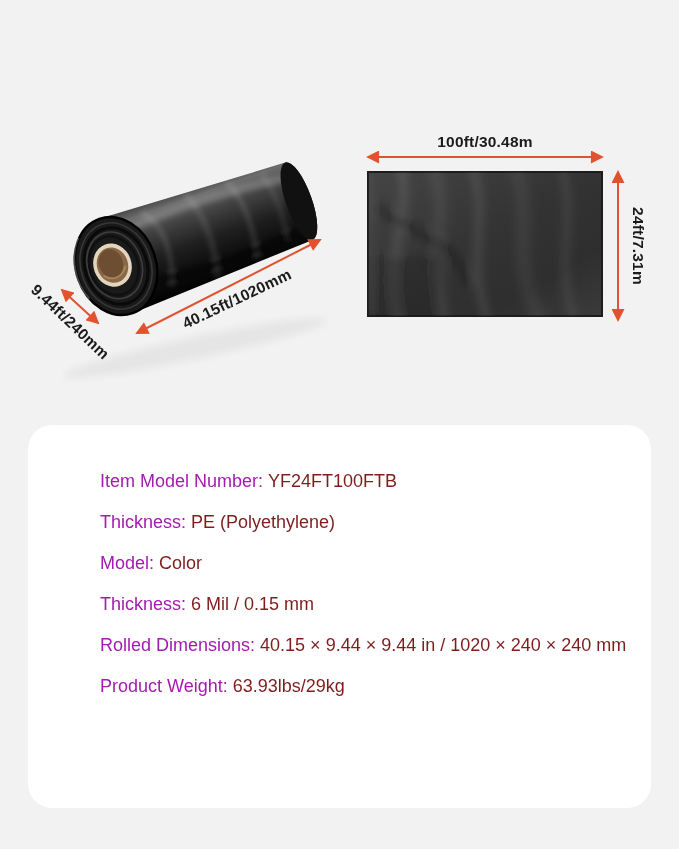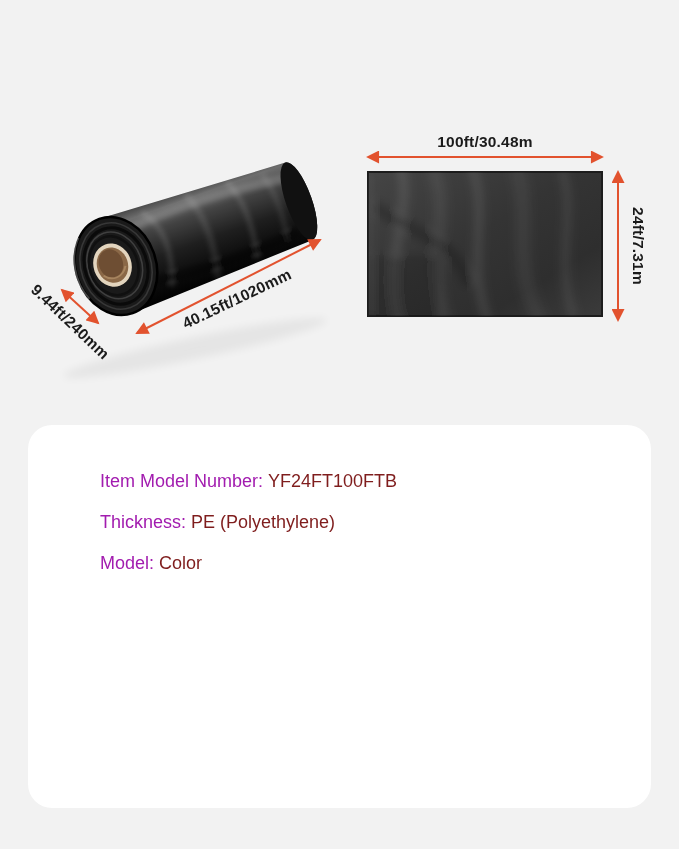--- a/index.html
+++ b/index.html
@@ -138,13 +138,22 @@
 <div class="specs-card">
   <div class="spec-row">
     <span class="spec-label">Item Model Number:</span><span class="spec-value">YF24FT100FTB</span>
   </div>
   <div class="spec-row">
     <span class="spec-label">Thickness:</span><span class="spec-value">PE (Polyethylene)</span>
   </div>
   <div class="spec-row">
     <span class="spec-label">Model:</span><span class="spec-value">Color</span>
   </div>
+  <div class="spec-row">
+    <span class="spec-label">Thickness:</span><span class="spec-value">6 Mil / 0.15 mm</span>
+  </div>
+  <div class="spec-row">
+    <span class="spec-label">Rolled Dimensions:</span><span class="spec-value">40.15 × 9.44 × 9.44 in / 1020 × 240 × 240 mm</span>
+  </div>
+  <div class="spec-row">
+    <span class="spec-label">Product Weight:</span><span class="spec-value">63.93lbs/29kg</span>
+  </div>
 </div>
 
 </body></html>

